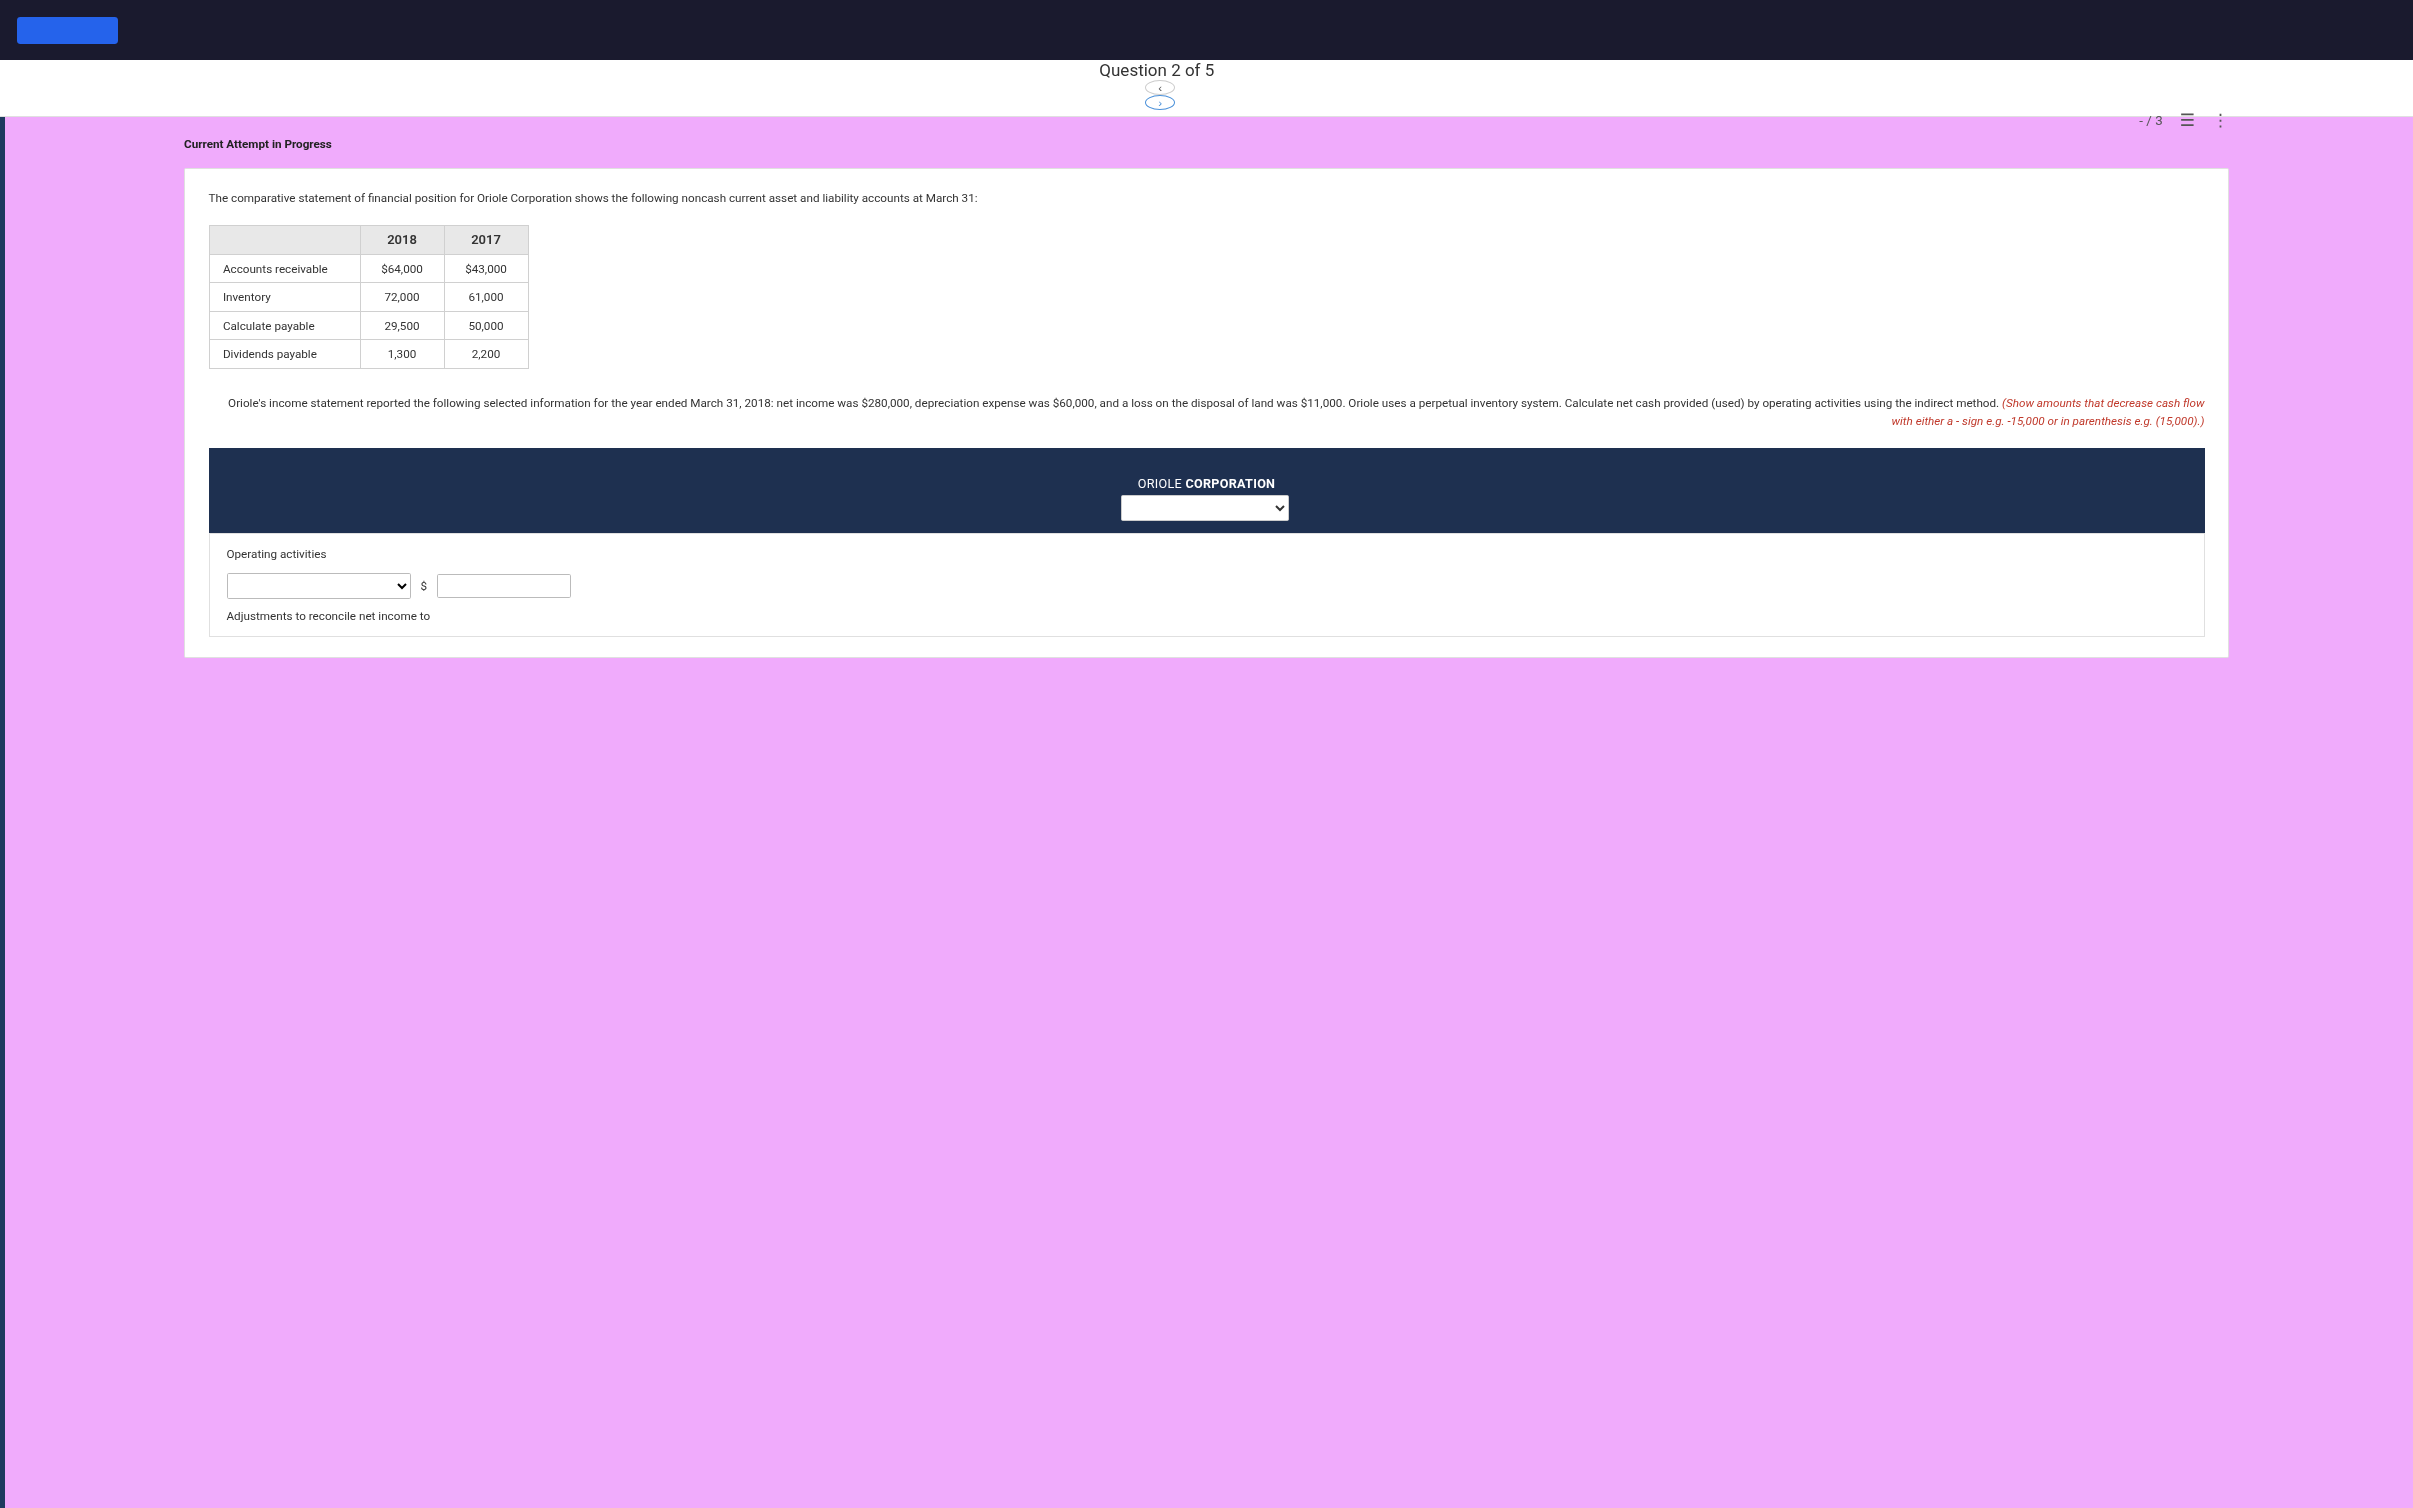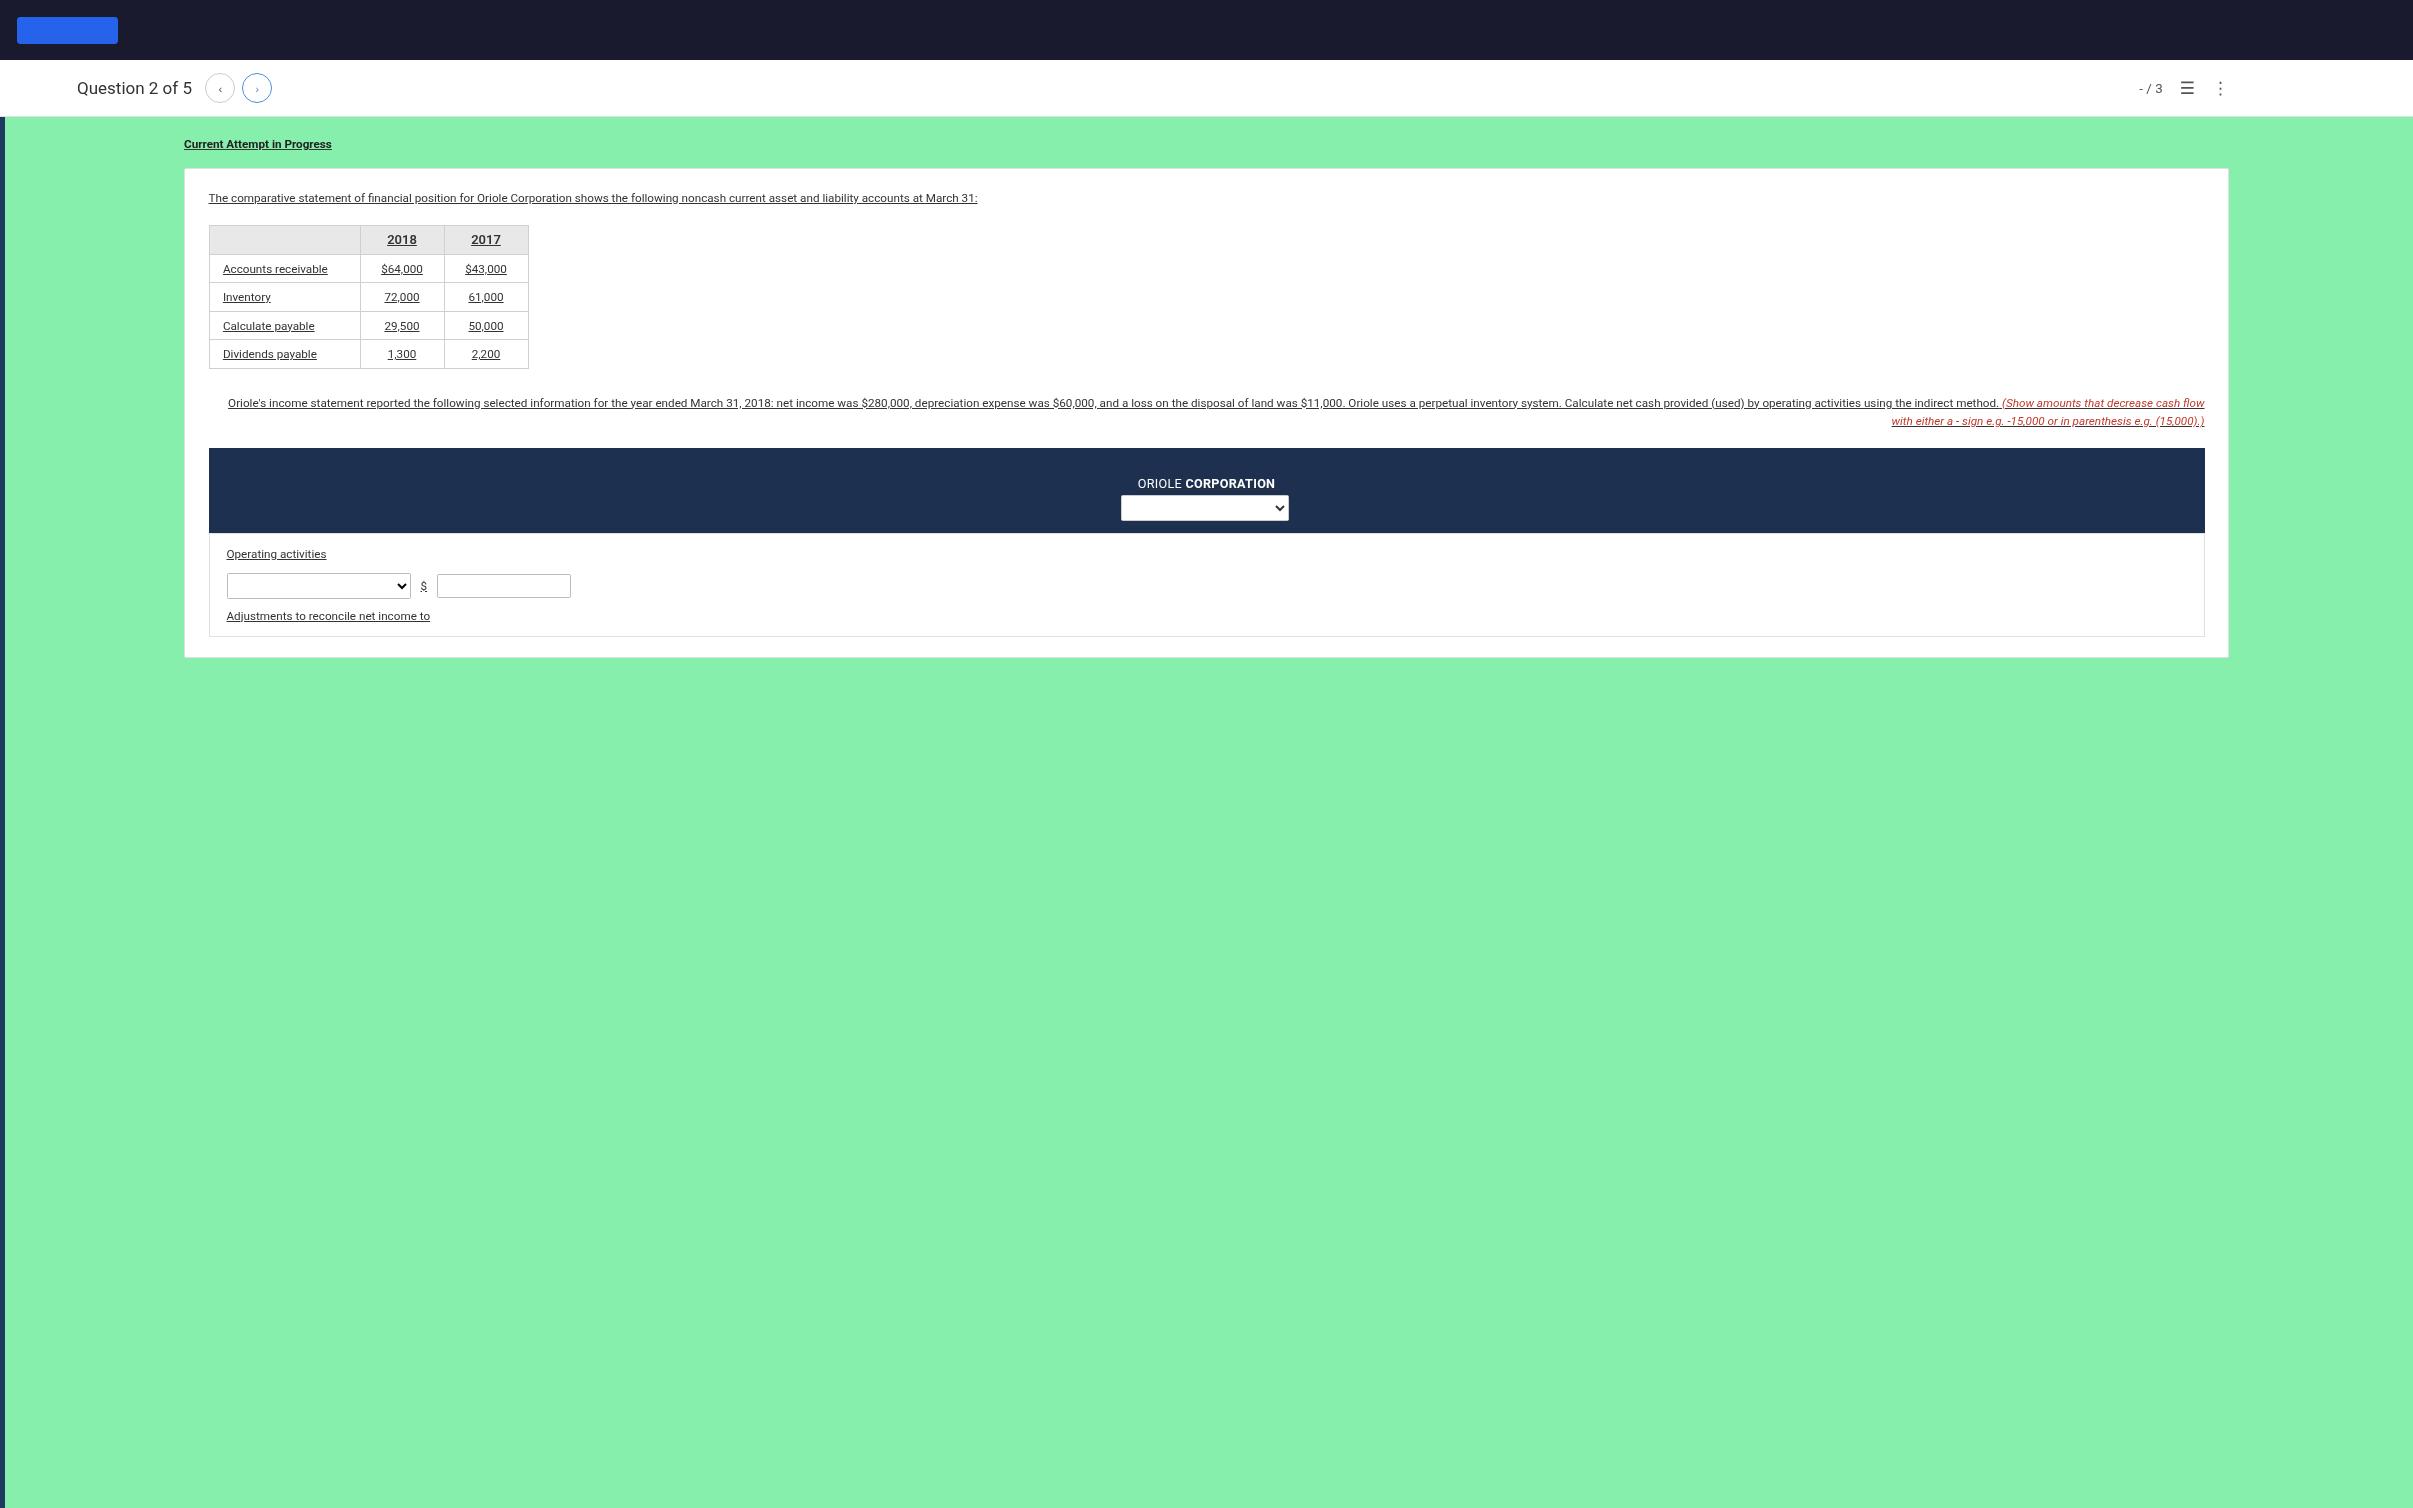--- a/index.html
+++ b/index.html
@@ -33,23 +33,24 @@
       width: 5px;
       height: calc(100vh - 60px);
       background: #1e3a5f;
     }
 
     .question-nav-bar {
       background: #ffffff;
       border-bottom: 0.8px solid #e0e0e0;
       display: flex;
       align-items: center;
-      padding: 0 184px 0 77px;
+      padding: 0 184px 0 98px;
       height: 57px;
       position: relative;
+      flex-direction: column;
     }
 
     .question-label {
       font-size: 17px;
       font-weight: 400;
       color: #333;
       margin-right: 13.4px;
     }
 
     .nav-arrow {
@@ -86,23 +87,22 @@
     }
 
     .list-icon, .more-icon {
       font-size: 17px;
       color: #555;
       cursor: pointer;
     }
 
     .main-content {
       padding: 20px 184px 24px 184px;
-      background: #86efac;
+      background: #f0abfc;
       min-height: calc(100vh - 117px);
-      text-decoration: underline;
     }
 
     .attempt-label {
       font-weight: 700;
       font-size: 11.7px;
       color: #222;
       margin-bottom: 17px;
     }
 
     .question-box {

